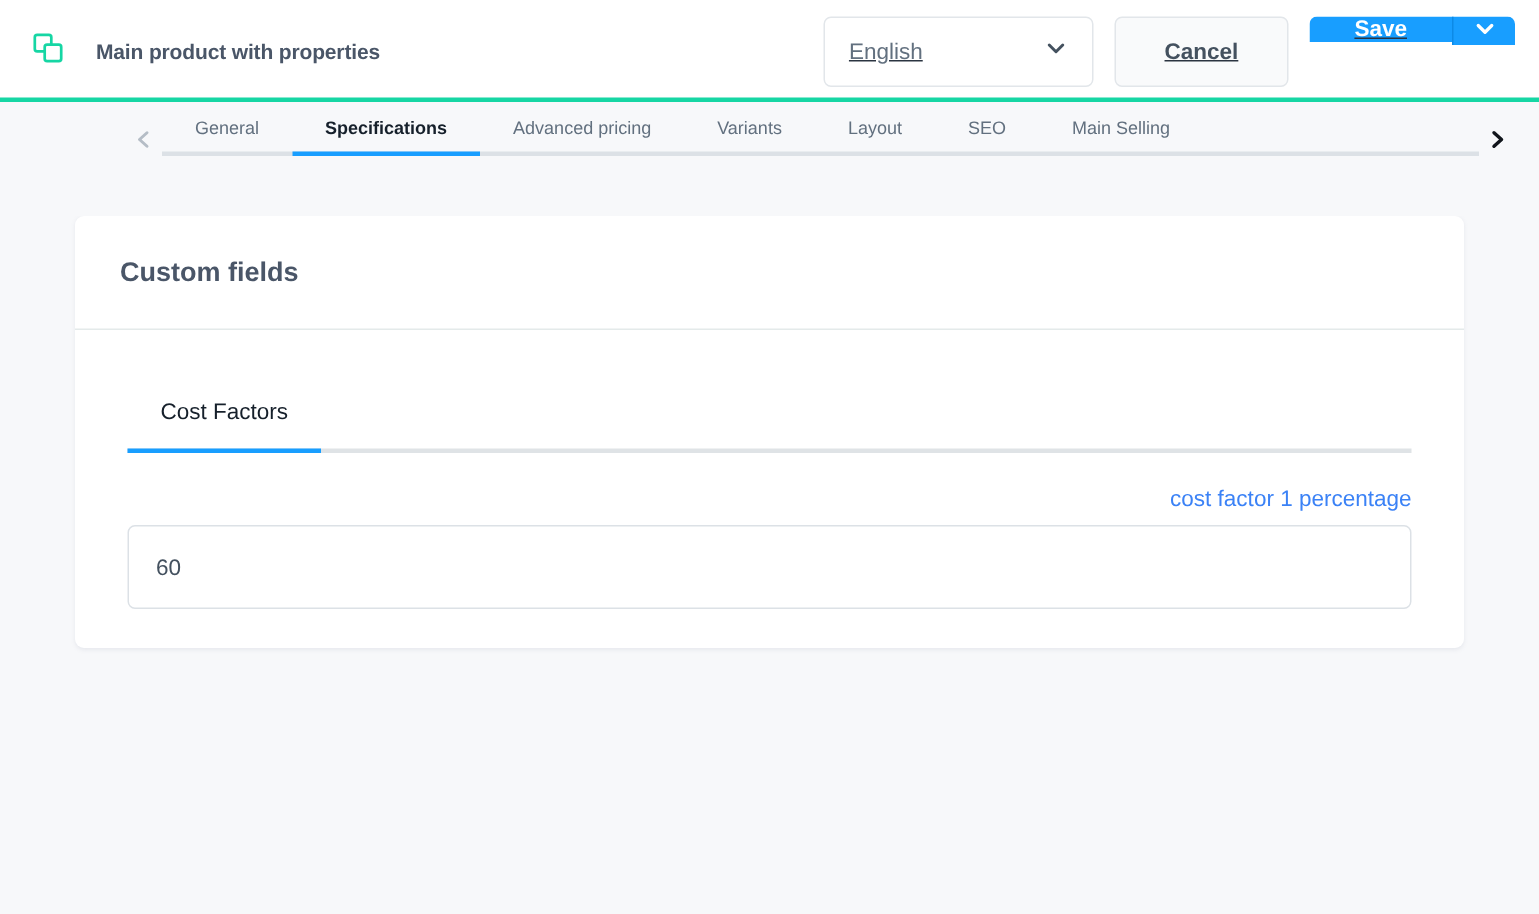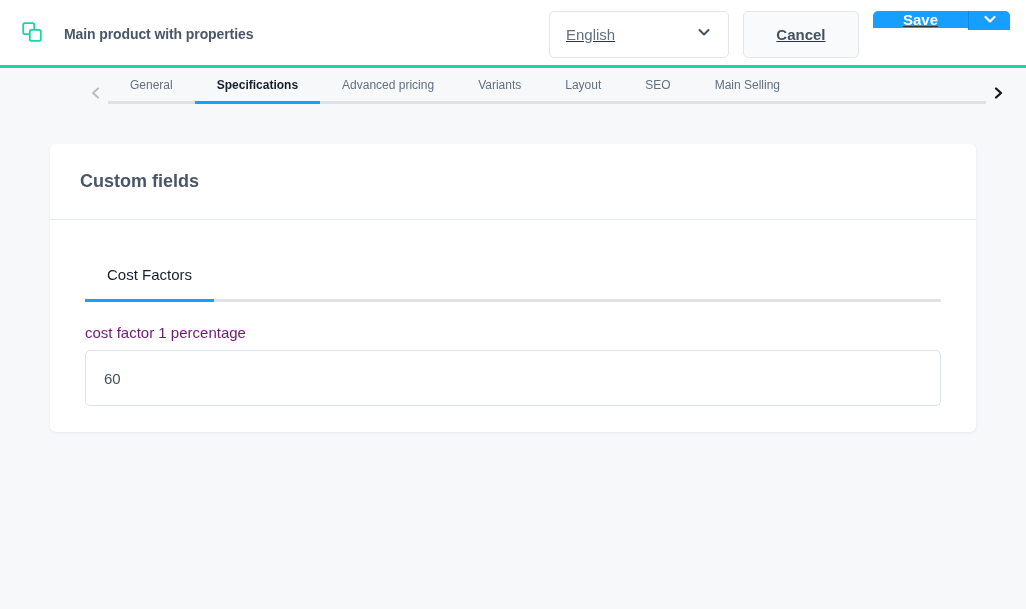--- a/index.html
+++ b/index.html
@@ -241,22 +241,23 @@
   .inner-tab.active {
     color: #16202b;
     border-bottom-color: #189eff;
   }
 
   
   .field { margin-bottom: 16px; }
   .field-label {
     display: block;
     font-size: 15px;
-    color: #701a75;
+    color: #3b82f6;
     margin-bottom: 9px;
+    text-align: right;
   }
   .field-input {
     display: block;
     width: 100%;
     height: 56px;
     border: 1px solid #dce1e6;
     border-radius: 5px;
     background: #ffffff;
     padding: 0 18px;
     font-family: inherit;

